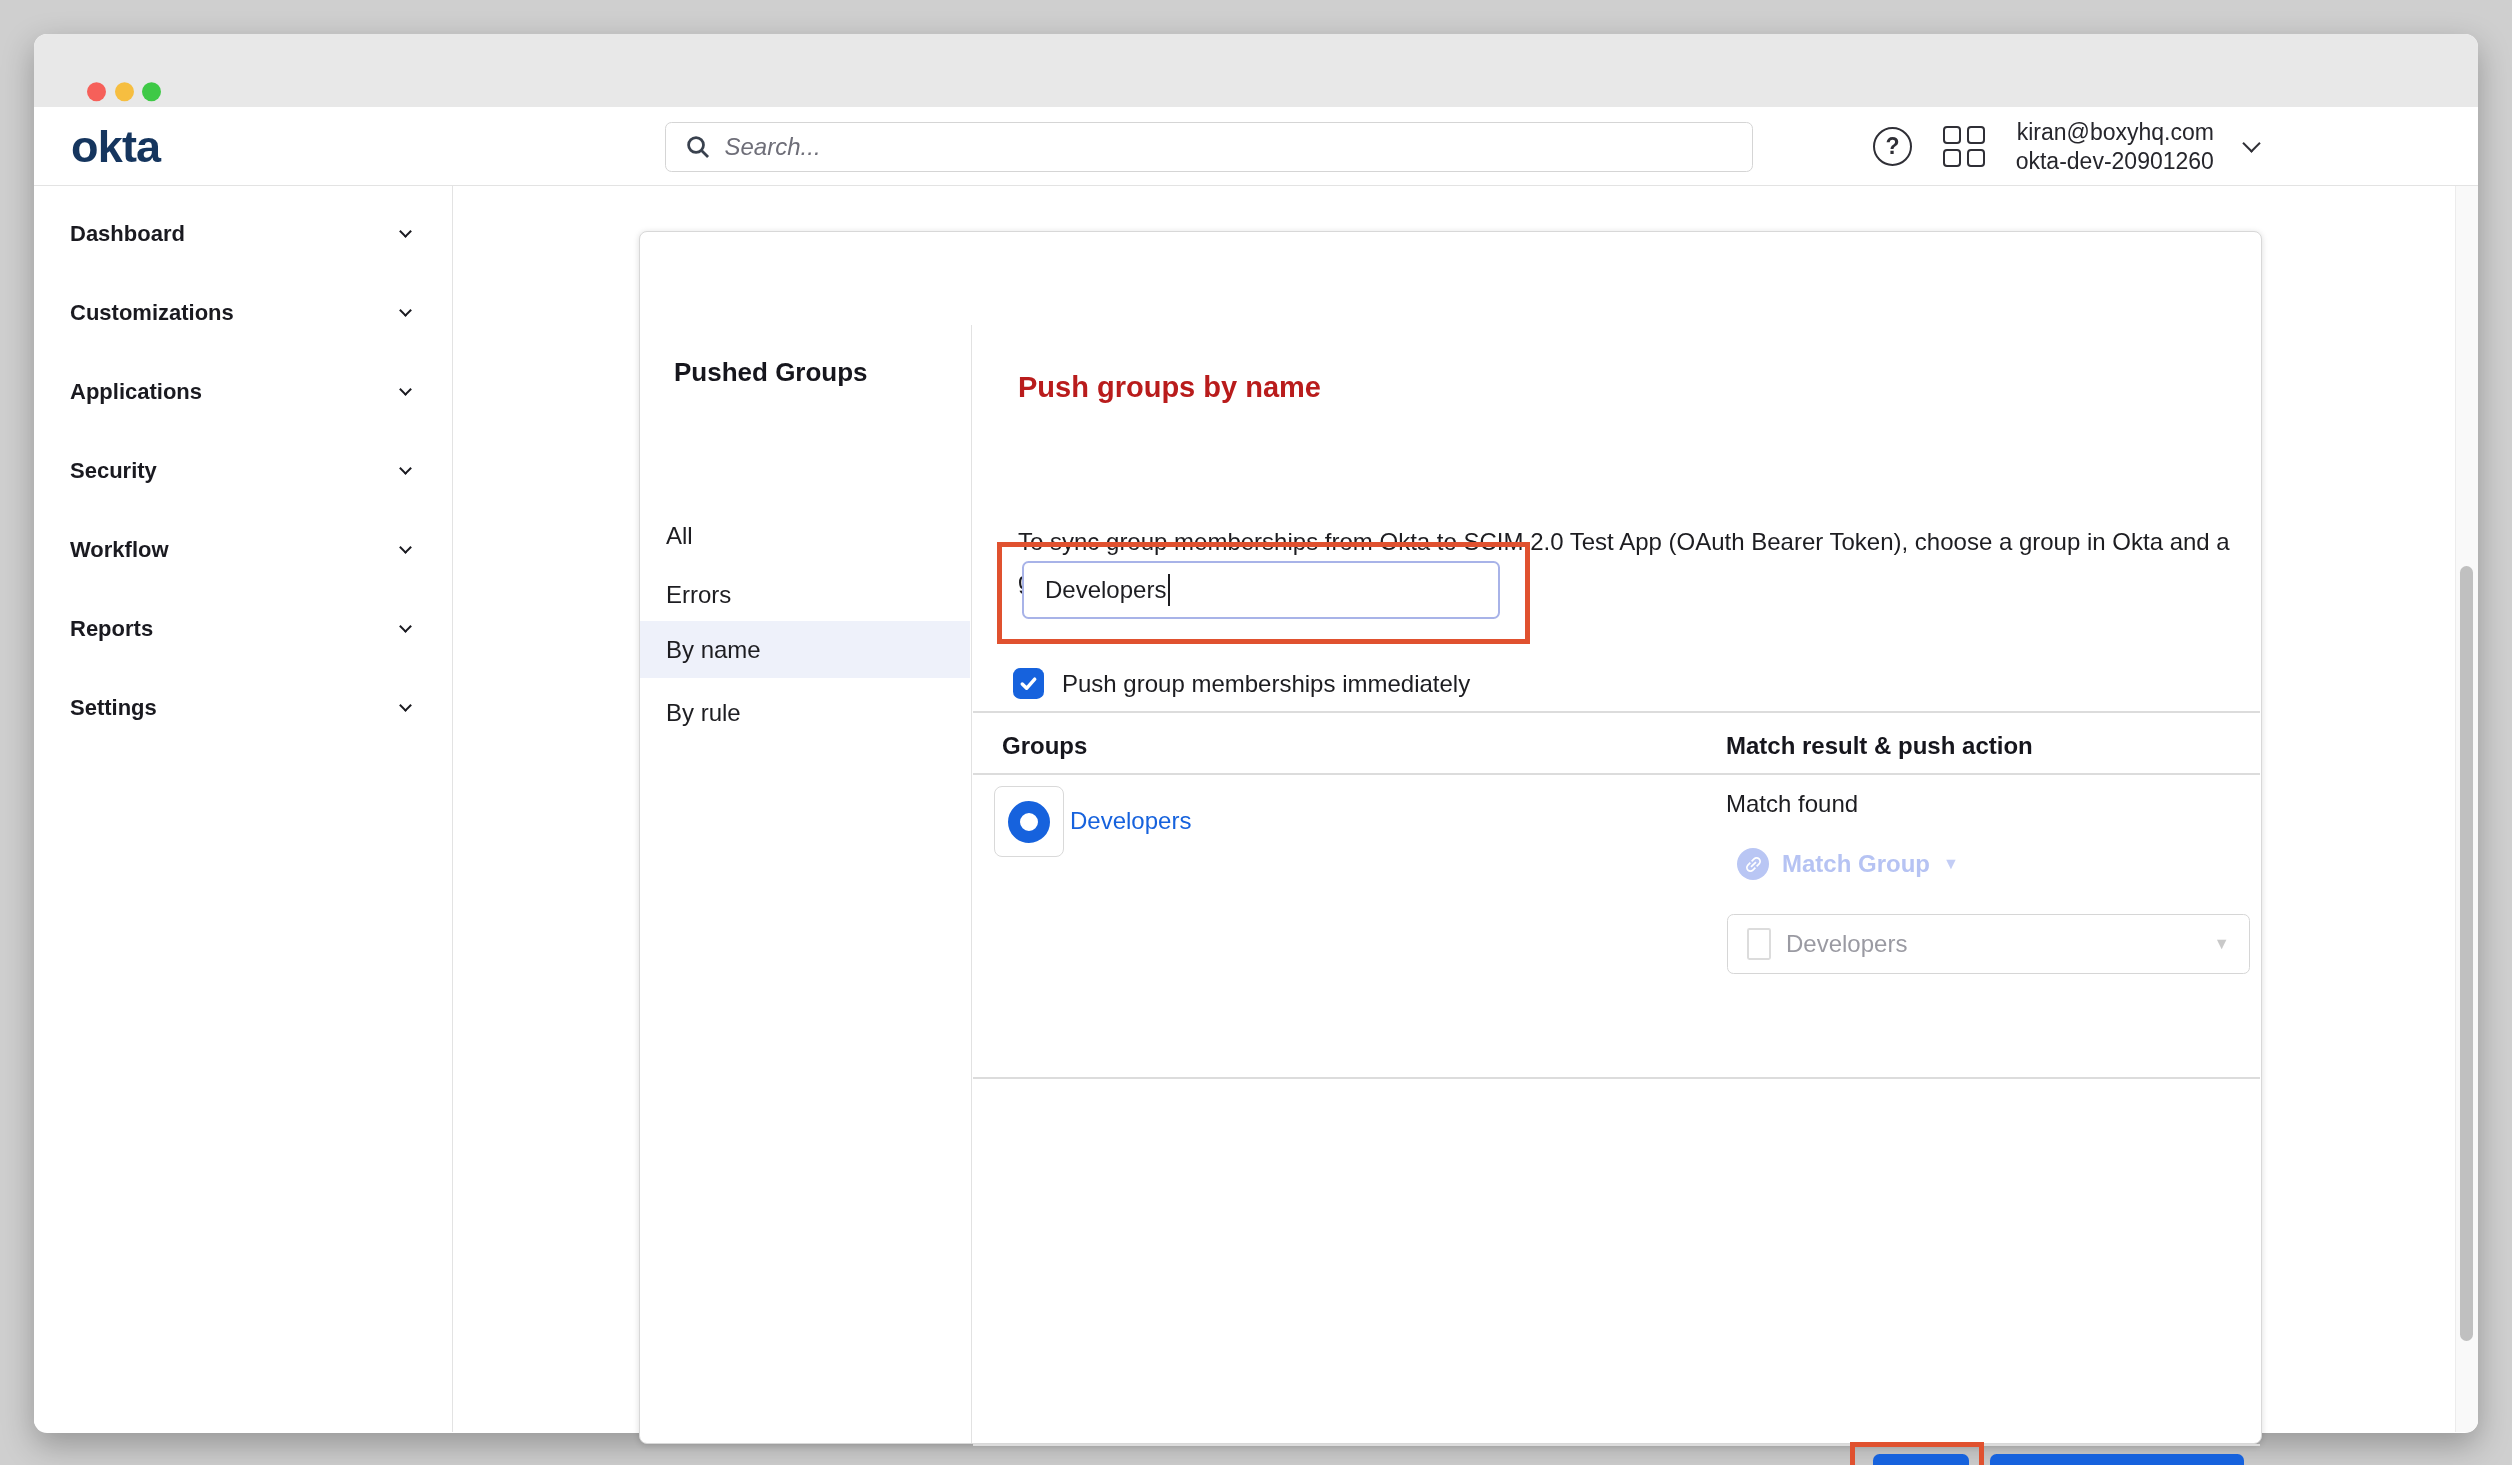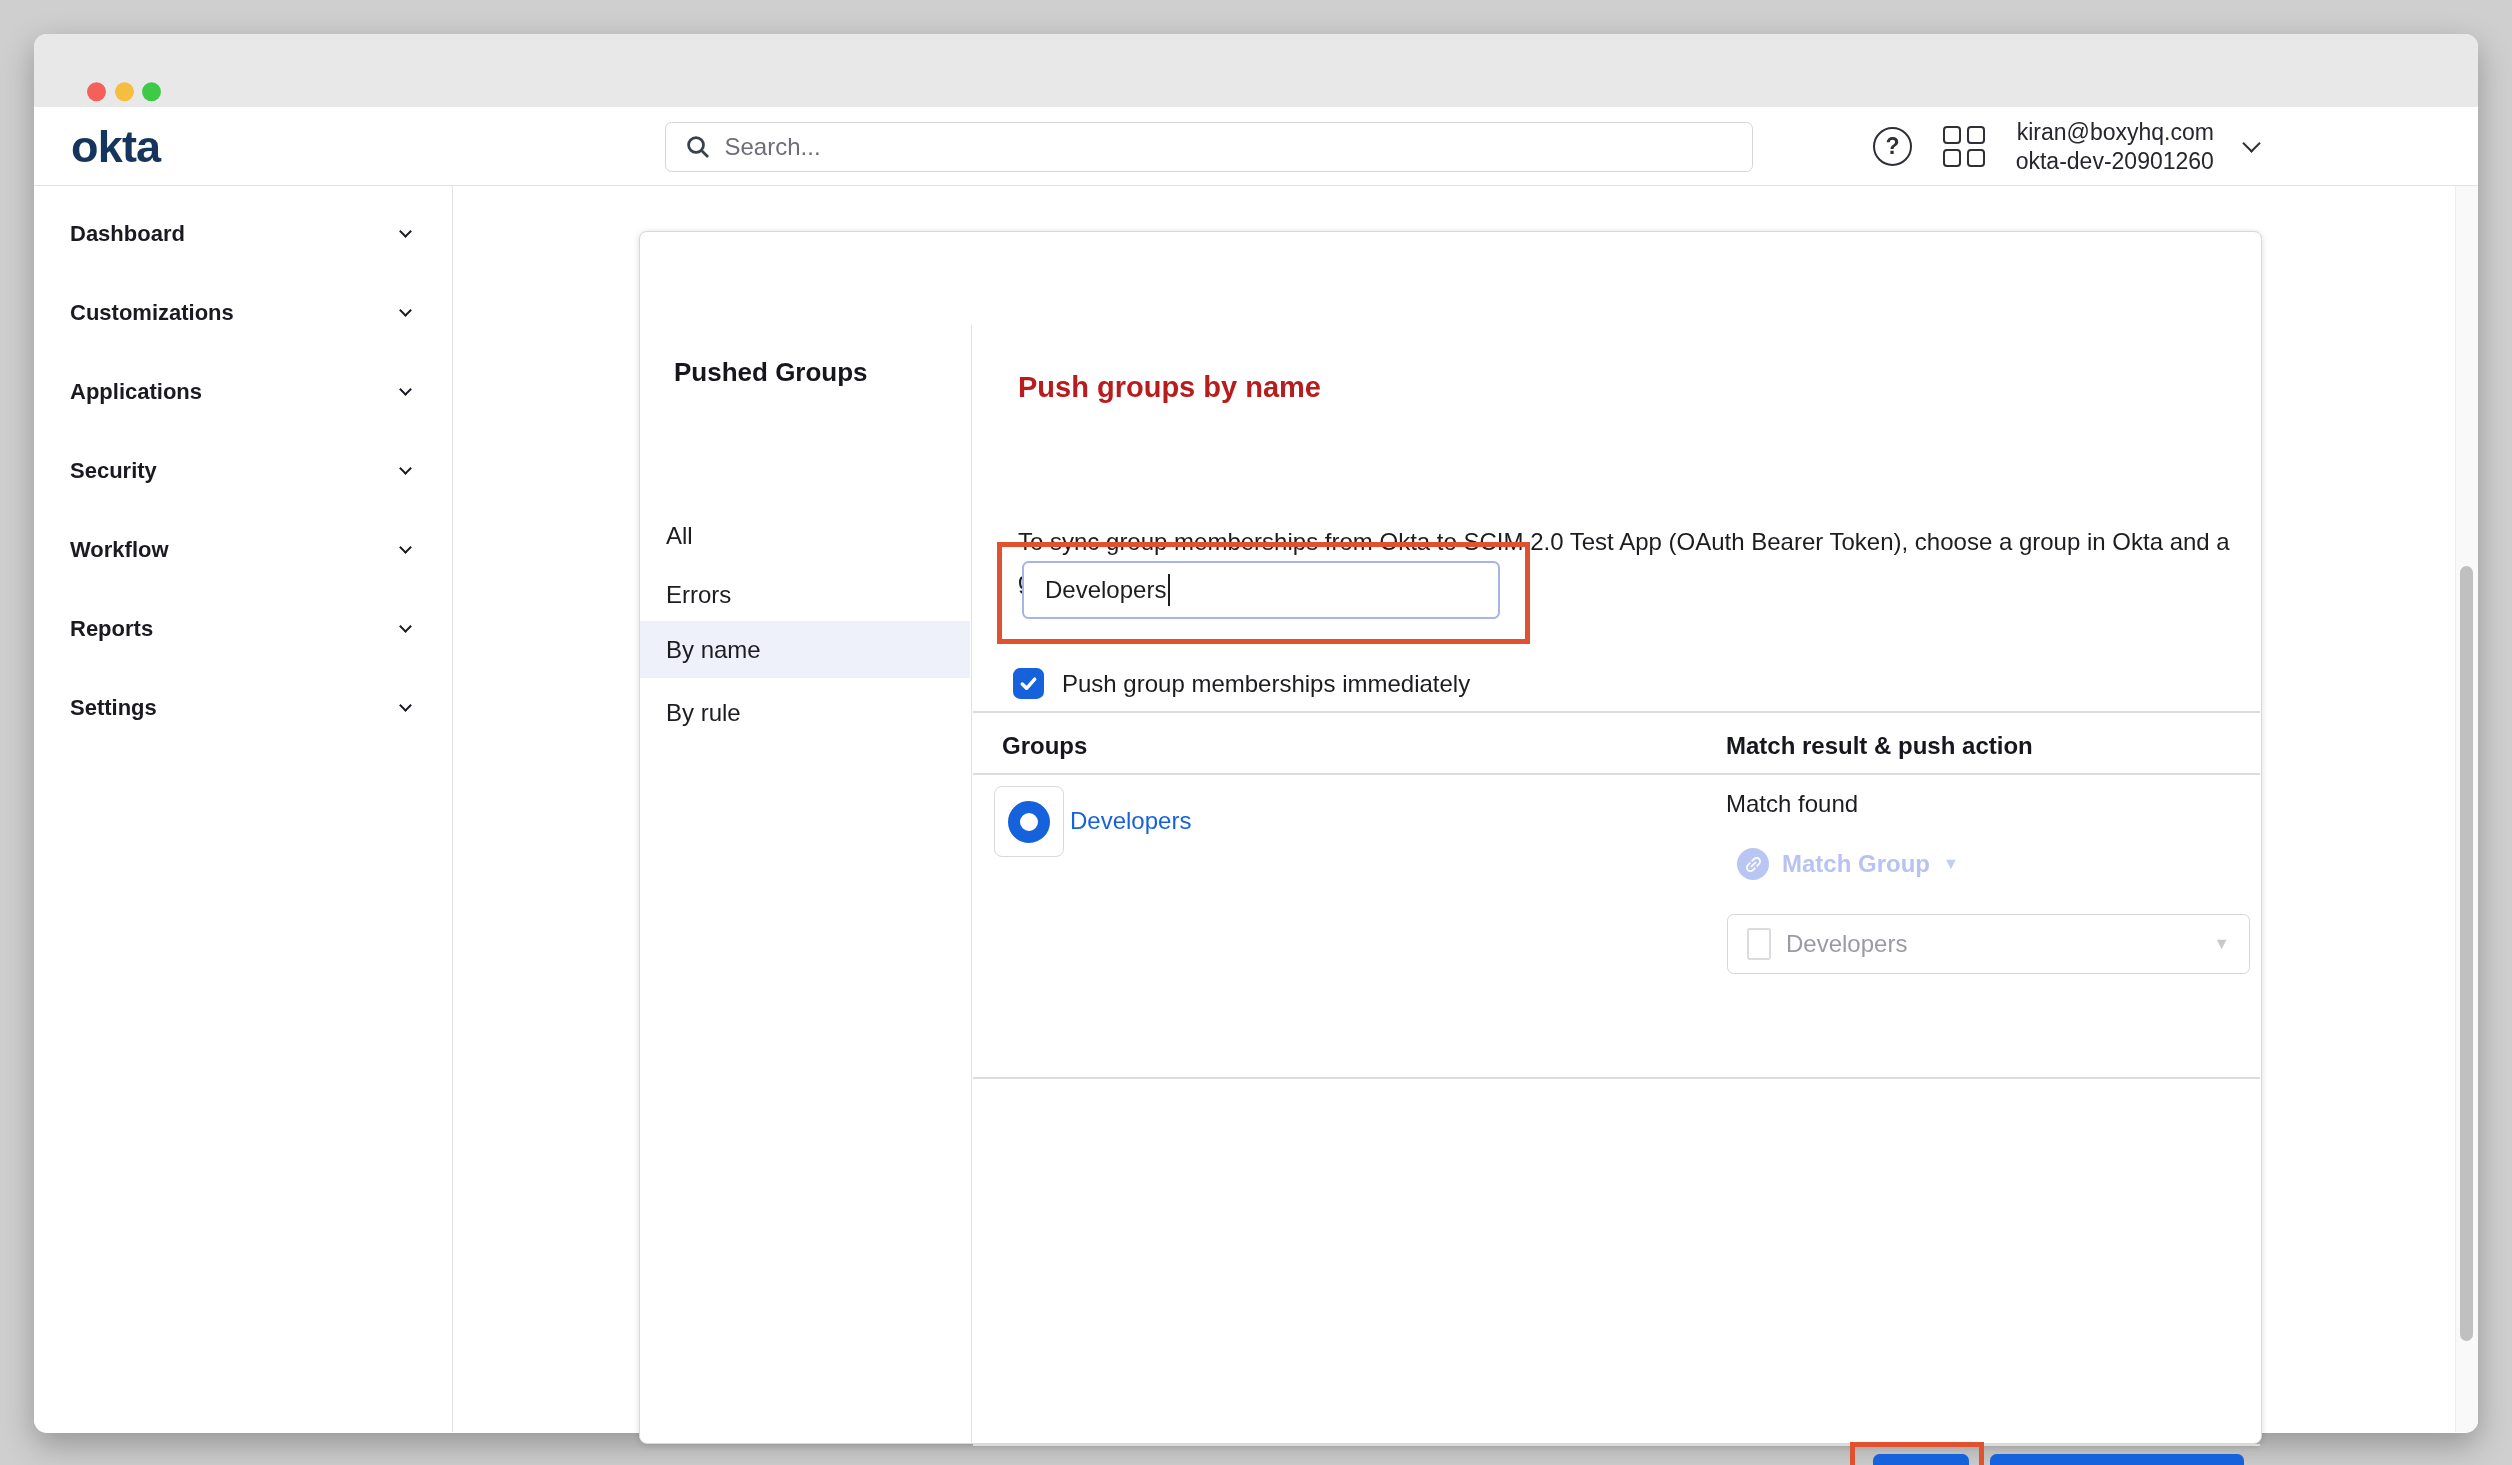--- a/index.html
+++ b/index.html
@@ -32,21 +32,21 @@
     position:absolute; left:0; top:73px; width:100%; height:79px;
     background:#ffffff; border-bottom:1.6px solid #e3e3e3;
   }
   .logo {
     position:absolute; left:37px; top:50%; transform:translateY(-50%);
     font-size:45px; font-weight:bold; letter-spacing:-0.8px; color:#15355e; line-height:1;
   }
   .searchbox {
     position:absolute; left:631px; top:14.6px; width:1088px; height:50px;
     border:1.6px solid #d5d5d5; border-radius:6.5px; background:#fff;
-    display:flex; align-items:center; padding:0 18px; gap:13px;
+    display:flex; align-items:center; padding:0 18px; gap:13px;font-style:italic;
   }
   .searchbox .mag { flex:0 0 auto; display:block; }
   .search-ph { font-size:24px; color:#6e6e78; }
   .hdr-right {
     position:absolute; left:1839px; top:0; height:79px;
     display:flex; align-items:center; gap:31px;
   }
   .help-circle {
     width:39px; height:39px; border:2.4px solid #2f2f36; border-radius:50%;
     display:flex; align-items:center; justify-content:center;

